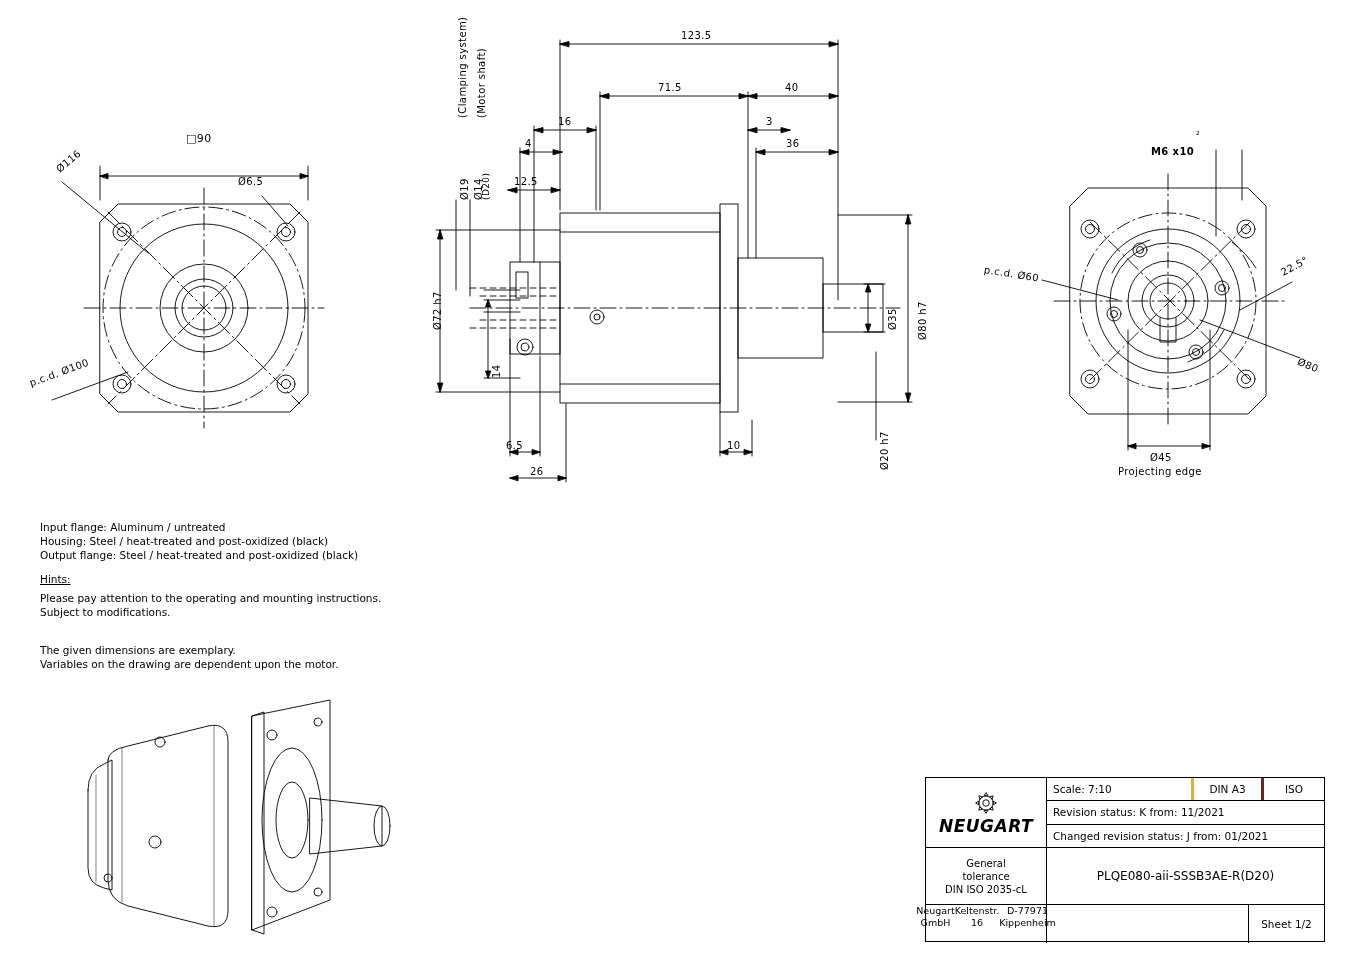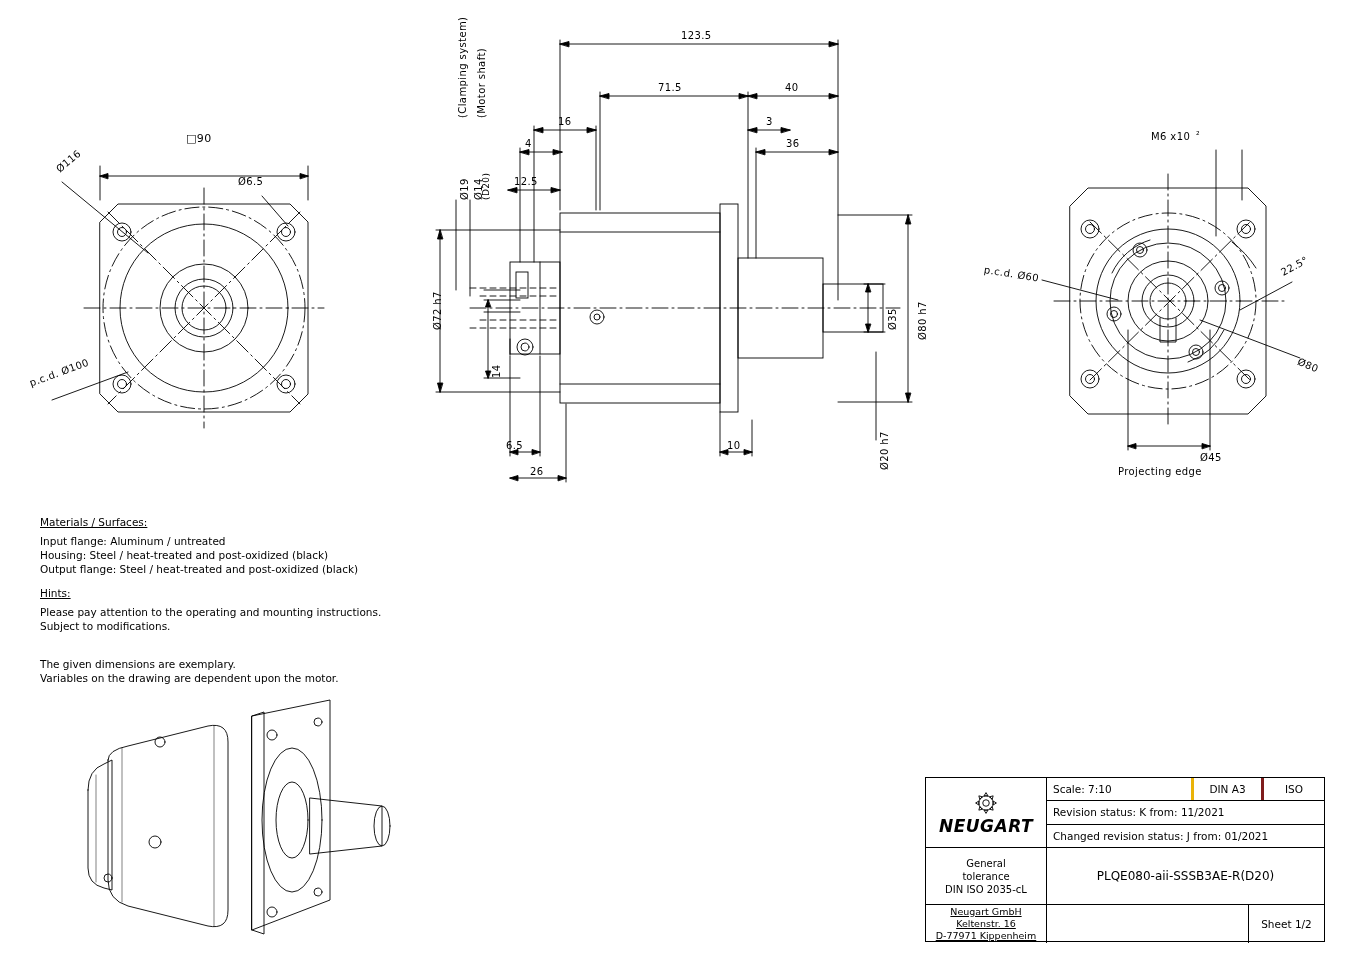--- a/index.html
+++ b/index.html
@@ -27,22 +27,22 @@
   .r3{height:23px;border-bottom:1px solid #000;display:flex;}
   .c-scale{flex:1;border-right:3px solid #eab308;}
   .c-din{width:70px;border-right:3px solid #7f1d1d;justify-content:center;}
   .c-iso{width:60px;justify-content:center;}
   .tb-top{height:69px;display:flex;border-bottom:1px solid #000;}
   .tb-mid{height:56px;display:flex;border-bottom:1px solid #000;}
   .tb-bot{height:38px;display:flex;}
   .gt{width:120px;border-right:1px solid #000;display:flex;flex-direction:column;
       align-items:center;justify-content:center;font-size:10px;line-height:13px;text-align:center;}
   .partno{flex:1;display:flex;align-items:center;justify-content:center;font-size:12px;}
-  .addr{width:120px;border-right:1px solid #000;display:flex;flex-direction:column;
-        align-items:center;justify-content:center;font-size:9.5px;line-height:12px;text-align:center;text-decoration:underline;}
+  .addr{width:120px;border-right:1px solid #000;display:flex;
+        align-items:flex-start;justify-content:center;font-size:9.5px;line-height:12px;text-align:center;}
   .blank{flex:1;border-right:1px solid #000;}
   .sheetno{width:75px;display:flex;align-items:center;justify-content:center;font-size:10.5px;}
   .logo{font-family:"DejaVu Sans",sans-serif;font-style:italic;font-weight:bold;
         font-size:17px;letter-spacing:.5px;}
   .gearicon{width:26px;height:26px;}
 </style>
 </head>
 <body>
 
 <div class="sheet">
@@ -323,31 +323,30 @@
 <div class="txt t10 rot90" style="left:459px;top:200px;">Ø19</div>
 <div class="txt t10 rot90" style="left:473px;top:200px;">Ø14</div>
 <div class="txt t9 rot90" style="left:481px;top:200px;">(D20)</div>
 <div class="txt t10 rot90" style="left:432px;top:330px;">Ø72 h7</div>
 <div class="txt t10 rot90" style="left:887px;top:330px;">Ø35</div>
 <div class="txt t10 rot90" style="left:917px;top:340px;">Ø80 h7</div>
 <div class="txt t10 rot90" style="left:879px;top:470px;">Ø20 h7</div>
 <div class="txt t10 rot90" style="left:457px;top:118px;">(Clamping system)</div>
 <div class="txt t10 rot90" style="left:476px;top:118px;">(Motor shaft)</div>
 
-<div class="txt t10" style="left:1151px;top:131px;">M6 x10</div>
+<div class="txt t10" style="left:1151px;top:146px;font-weight:bold;">M6 x10</div>
 <div class="txt t9" style="left:1196px;top:130px;">²</div>
 <div class="txt t10" style="left:985px;top:264px;transform:rotate(9deg);transform-origin:left top;">p.c.d. Ø60</div>
 <div class="txt t10" style="left:1279px;top:268px;transform:rotate(-28deg);transform-origin:left top;">22.5°</div>
 <div class="txt t10" style="left:1300px;top:356px;transform:rotate(22deg);transform-origin:left top;">Ø80</div>
-<div class="txt t10" style="left:1200px;top:452px;text-align:right;">Ø45</div>
+<div class="txt t10" style="left:1150px;top:452px;text-align:right;">Ø45</div>
 <div class="txt t10" style="left:1118px;top:466px;">Projecting edge</div>
 
 <div class="notes">
   <div class="blk">
-    <div class="hdr">Materials / Surfaces:</div>
     <div style="height:5px"></div>
     <div>Input flange: Aluminum / untreated</div>
     <div>Housing: Steel / heat-treated and post-oxidized (black)</div>
     <div>Output flange: Steel / heat-treated and post-oxidized (black)</div>
   </div>
   <div class="blk">
     <div class="hdr">Hints:</div>
     <div style="height:5px"></div>
     <div>Please pay attention to the operating and mounting instructions.</div>
     <div>Subject to modifications.</div>

